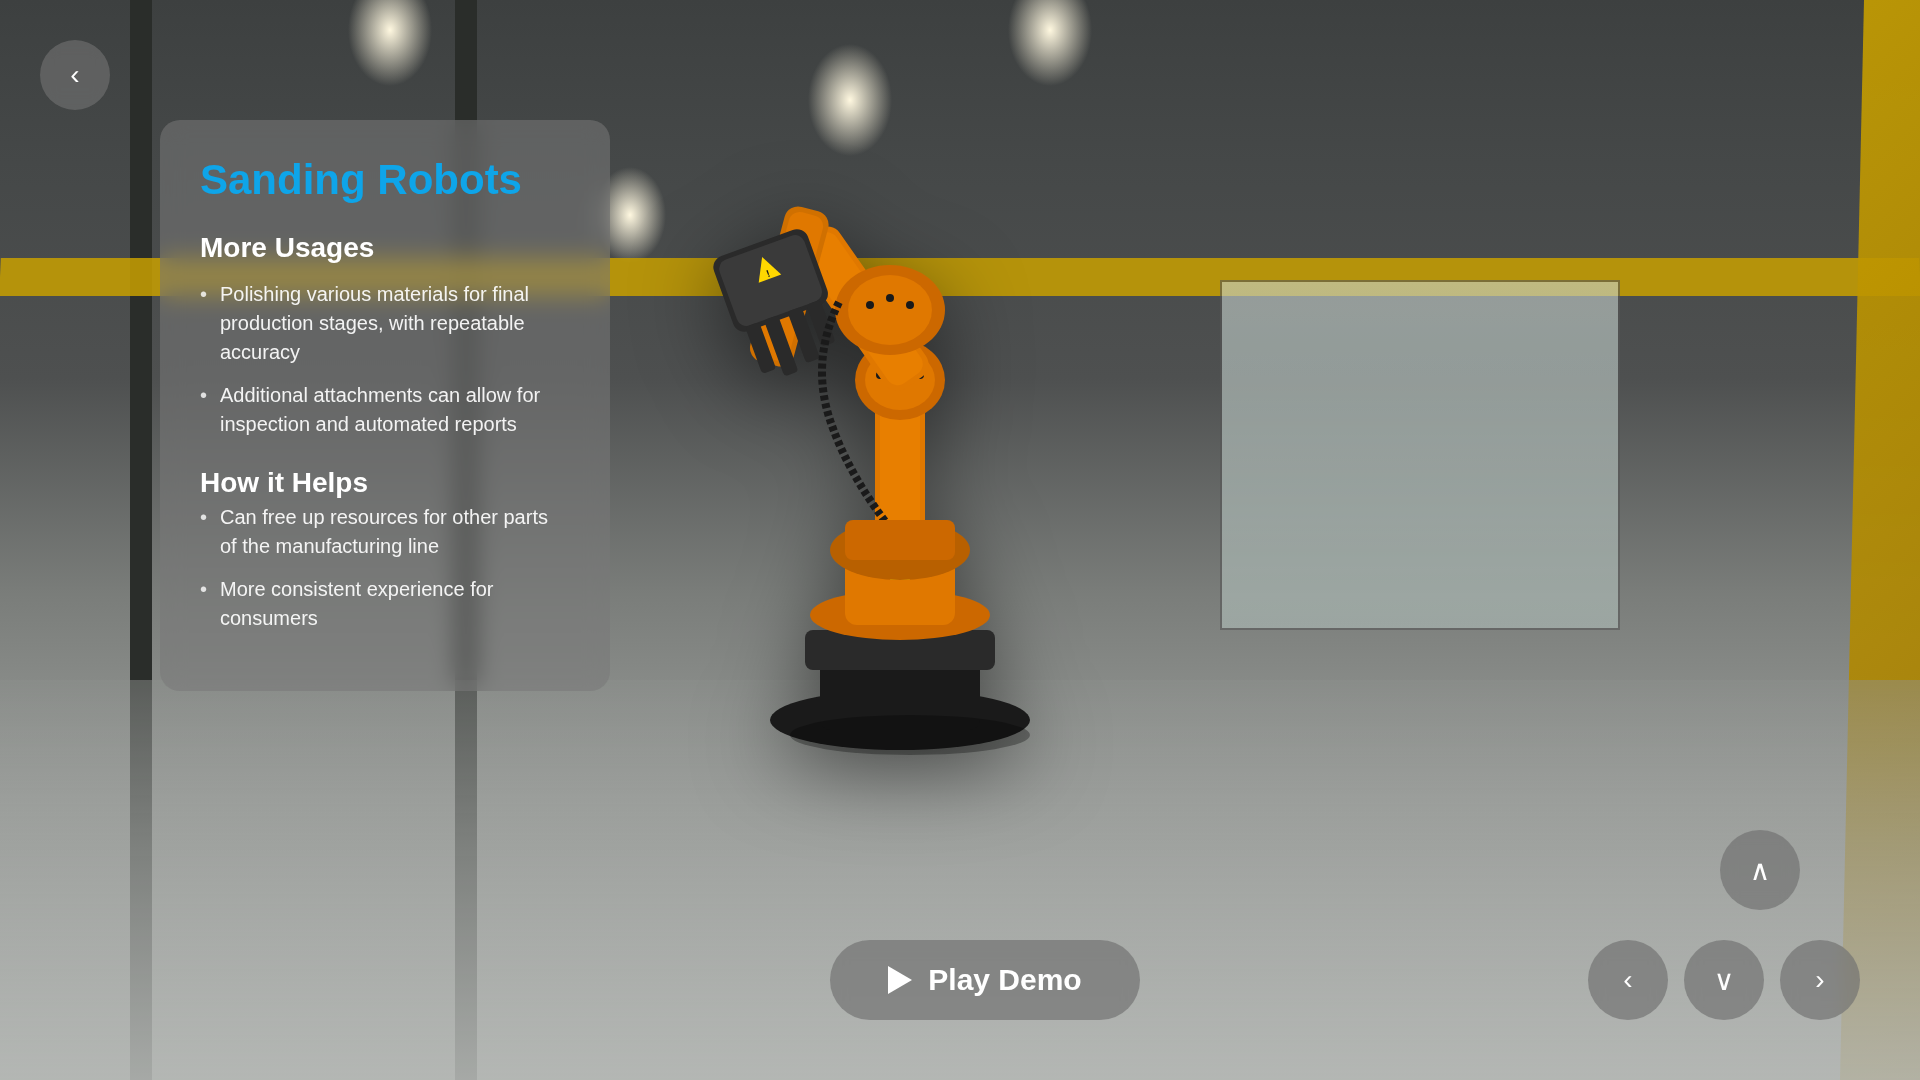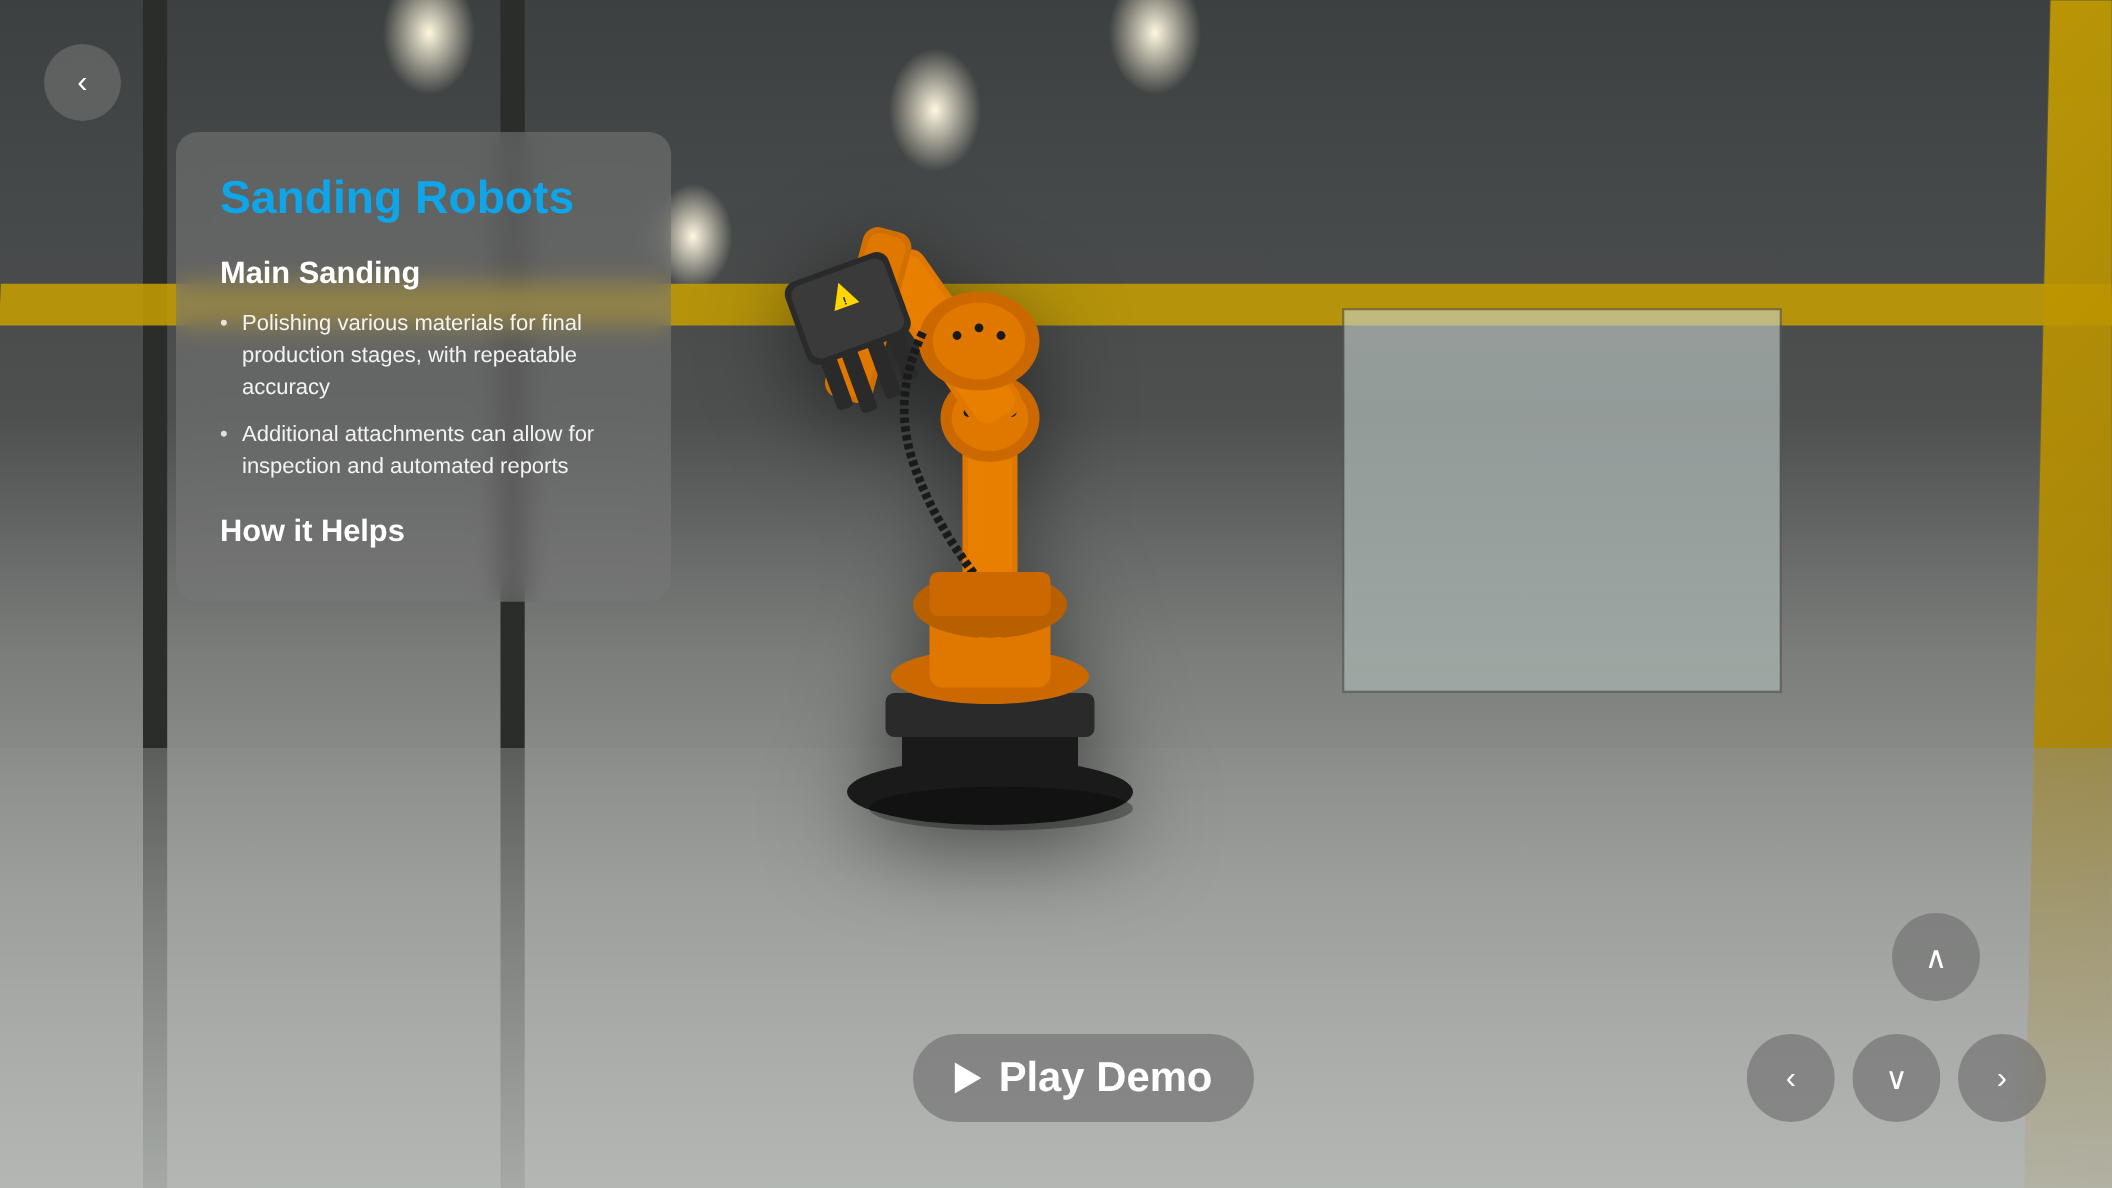--- a/index.html
+++ b/index.html
@@ -198,21 +198,21 @@
       border-radius: 40px;
       background: rgba(110, 110, 110, 0.65);
       backdrop-filter: blur(8px);
       border: none;
       cursor: pointer;
       display: flex;
       align-items: center;
       justify-content: center;
       gap: 16px;
       color: white;
-      font-size: 38px;
+      font-size: 30px;
       font-weight: 600;
     }
 
     .play-icon {
       width: 0;
       height: 0;
       border-style: solid;
       border-width: 14px 0 14px 24px;
       border-color: transparent transparent transparent white;
     }
@@ -280,27 +280,31 @@
   <div class="floor-area"></div>
 </div>
 
 <button class="back-button">
   <span>‹</span>
 </button>
 
 <div class="info-panel">
   <h1>Sanding Robots</h1>
 
-  <h2>Main Sanding</h2>
+  <h2>More Usages</h2>
   <ul>
     <li>Polishing various materials for final production stages, with repeatable accuracy</li>
     <li>Additional attachments can allow for inspection and automated reports</li>
   </ul>
 
   <h3>How it Helps</h3>
+  <ul>
+    <li>Can free up resources for other parts of the manufacturing line</li>
+    <li>More consistent experience for consumers</li>
+  </ul>
 </div>
 
 <div class="robot-container">
   <svg class="robot-svg" viewBox="0 0 700 700" xmlns="http://www.w3.org/2000/svg">
 
     <ellipse cx="350" cy="660" rx="130" ry="30" fill="#1a1a1a"></ellipse>
     <rect x="270" y="590" width="160" height="80" rx="10" fill="#1a1a1a"></rect>
     <rect x="255" y="570" width="190" height="40" rx="8" fill="#2a2a2a"></rect>
 
     <ellipse cx="350" cy="555" rx="90" ry="25" fill="#CC6800"></ellipse>

